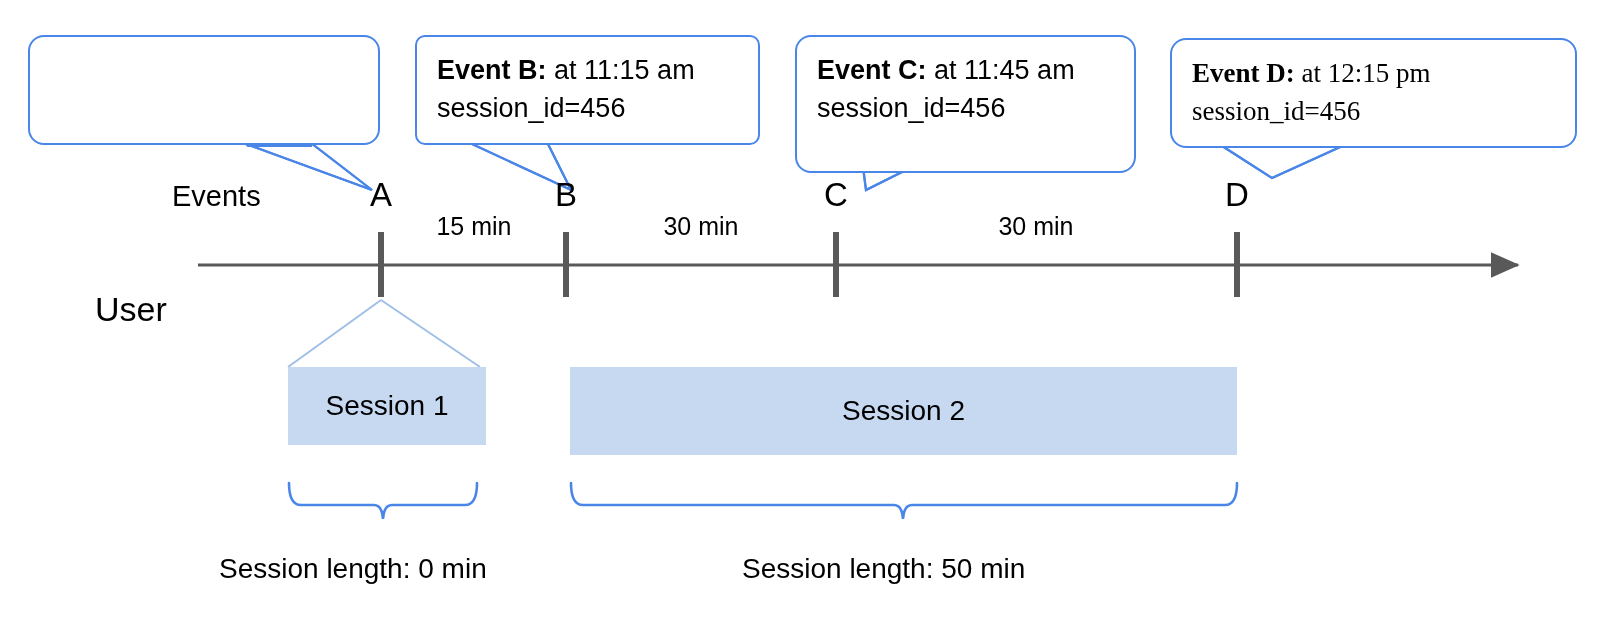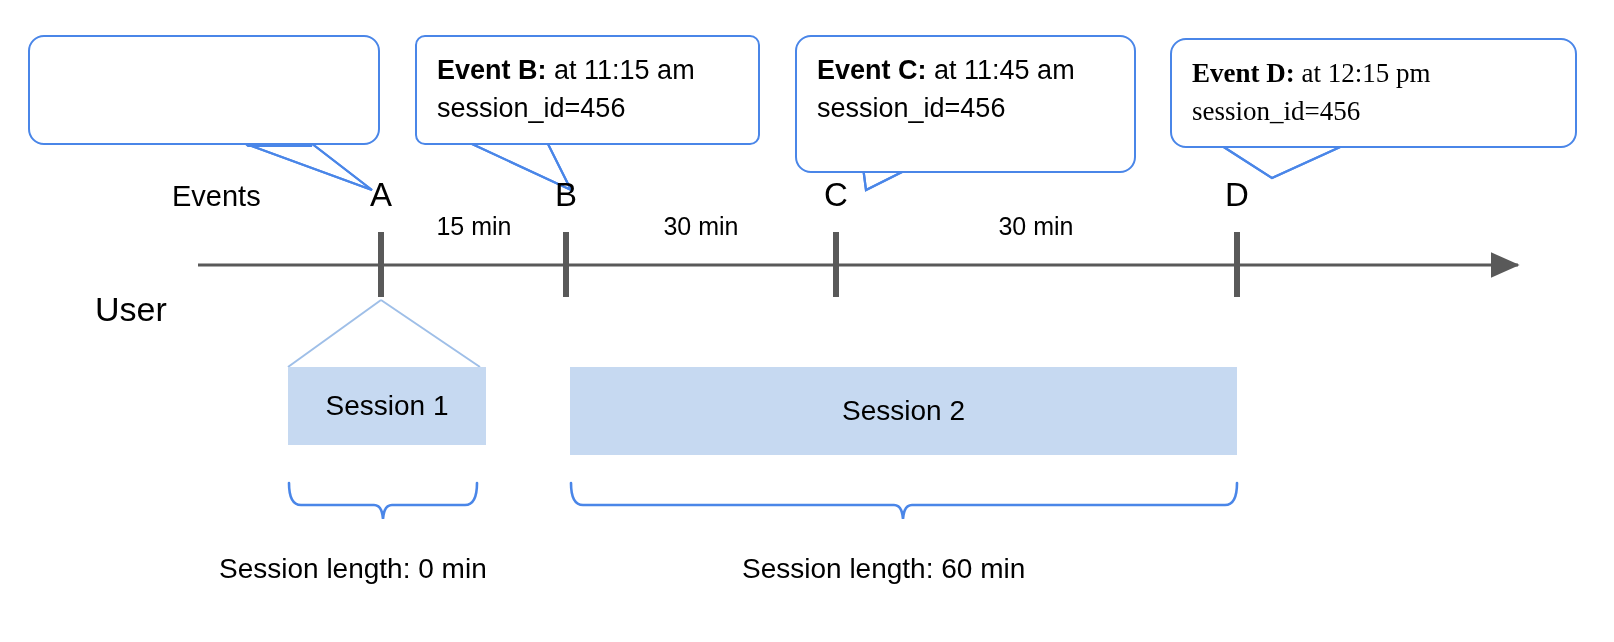--- a/index.html
+++ b/index.html
@@ -162,15 +162,15 @@
 
   <div class="session-box" style="left:288px; top:367px; width:198px; height:78px;">
     <span>Session 1</span>
   </div>
 
   <div class="session-box" style="left:570px; top:367px; width:667px; height:88px;">
     <span>Session 2</span>
   </div>
 
   <div class="sess-len" style="left:219px; top:553px;">Session length: 0 min</div>
-  <div class="sess-len" style="left:742px; top:553px;">Session length: 60 min</div>
+  <div class="sess-len" style="left:742px; top:553px;">Session length: 50 min</div>
 
 </div>
 
 </body></html>

